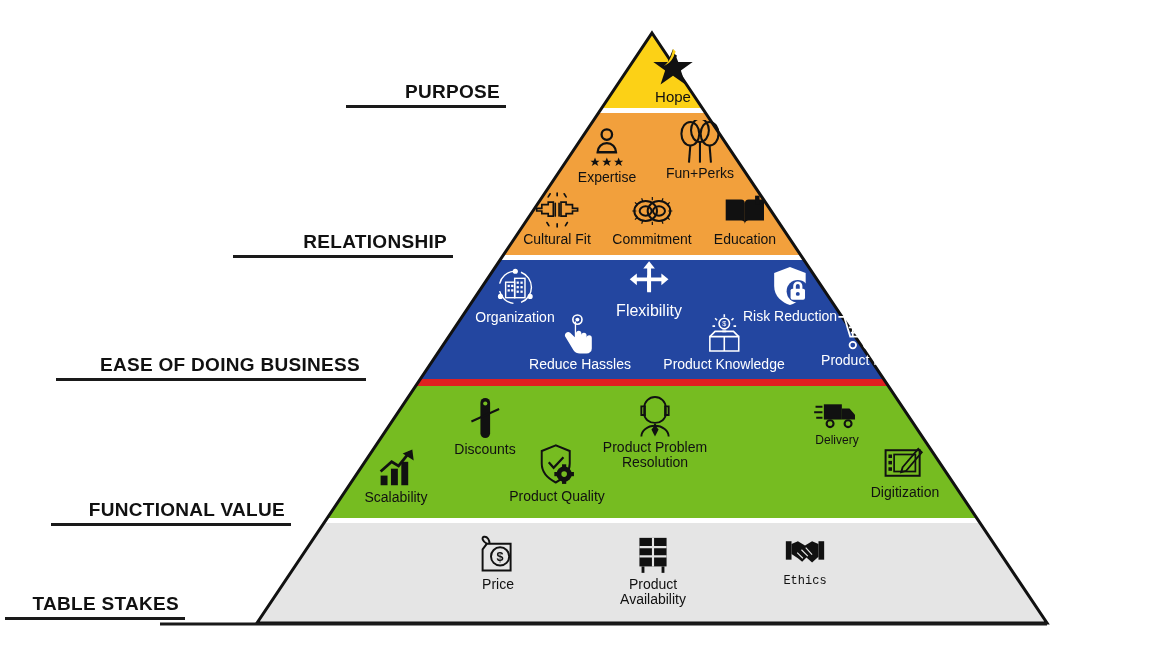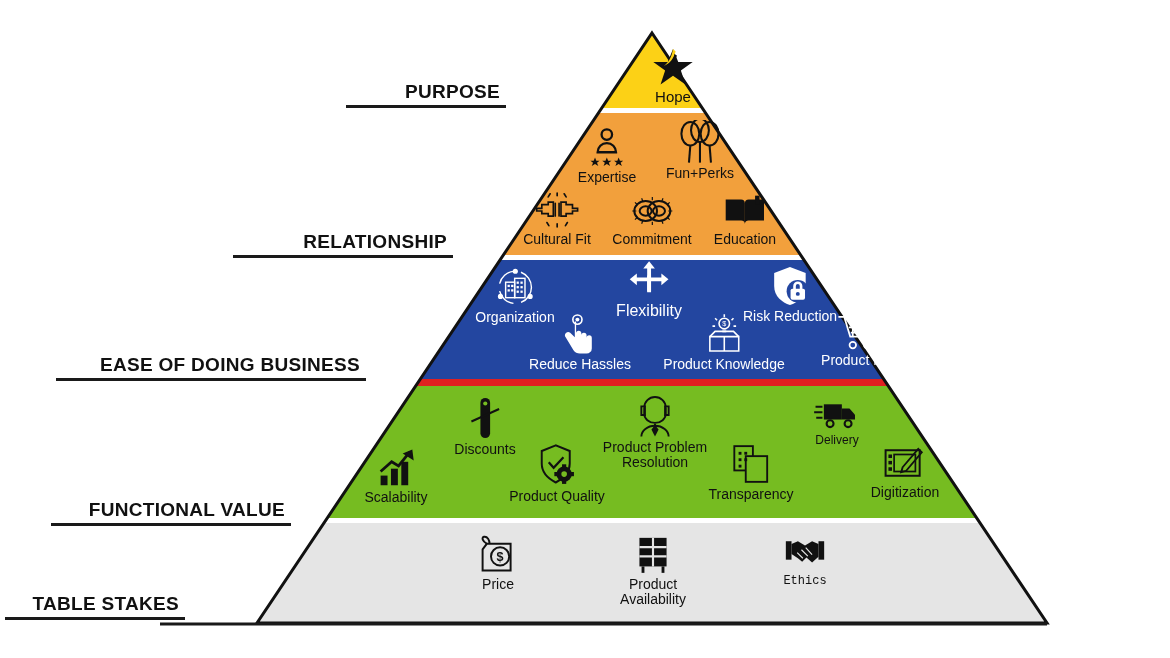--- a/index.html
+++ b/index.html
@@ -359,36 +359,20 @@
               <rect x="37" y="52" width="6" height="6"></rect>
             <rect x="26" y="41" width="6" height="6"></rect>
               <rect x="48" y="41" width="6" height="6"></rect>
           </g>
         </g>
       </svg>
     </span>
     <span class="lab">Product Quality</span>
   </div>
 
-  <div class="item dark" style="left:751px;top:443px;font-size:14px;">
-    <span class="ico">
-      <svg width="40" height="42" viewBox="0 0 56 58">
-        <rect x="4" y="4" width="26" height="34" fill="none" stroke="#111" stroke-width="2.6"></rect>
-        <rect x="20" y="18" width="30" height="36" fill="#76BC21" stroke="#111" stroke-width="2.6"></rect>
-        <g fill="#111">
-          <rect x="10" y="12" width="4" height="4"></rect>
-            <rect x="18" y="12" width="4" height="4"></rect>
-          <rect x="10" y="21" width="4" height="4"></rect>
-            <rect x="18" y="21" width="4" height="4"></rect>
-          <rect x="10" y="30" width="4" height="4"></rect>
-        </g>
-      </svg>
-    </span>
-    <span class="lab">Transparency</span>
-  </div>
 
   <div class="item dark" style="left:905px;top:443px;font-size:14px;">
     <span class="ico">
       <svg width="44" height="40" viewBox="0 0 62 56">
         <rect x="4" y="10" width="48" height="36" fill="none" stroke="#111" stroke-width="2.8"></rect>
         <rect x="16" y="16" width="30" height="24" fill="none" stroke="#111" stroke-width="2.4"></rect>
         <g fill="#111">
           <rect x="8" y="16" width="5" height="5"></rect>
           <rect x="8" y="25" width="5" height="5"></rect>
           <rect x="8" y="34" width="5" height="5"></rect>

